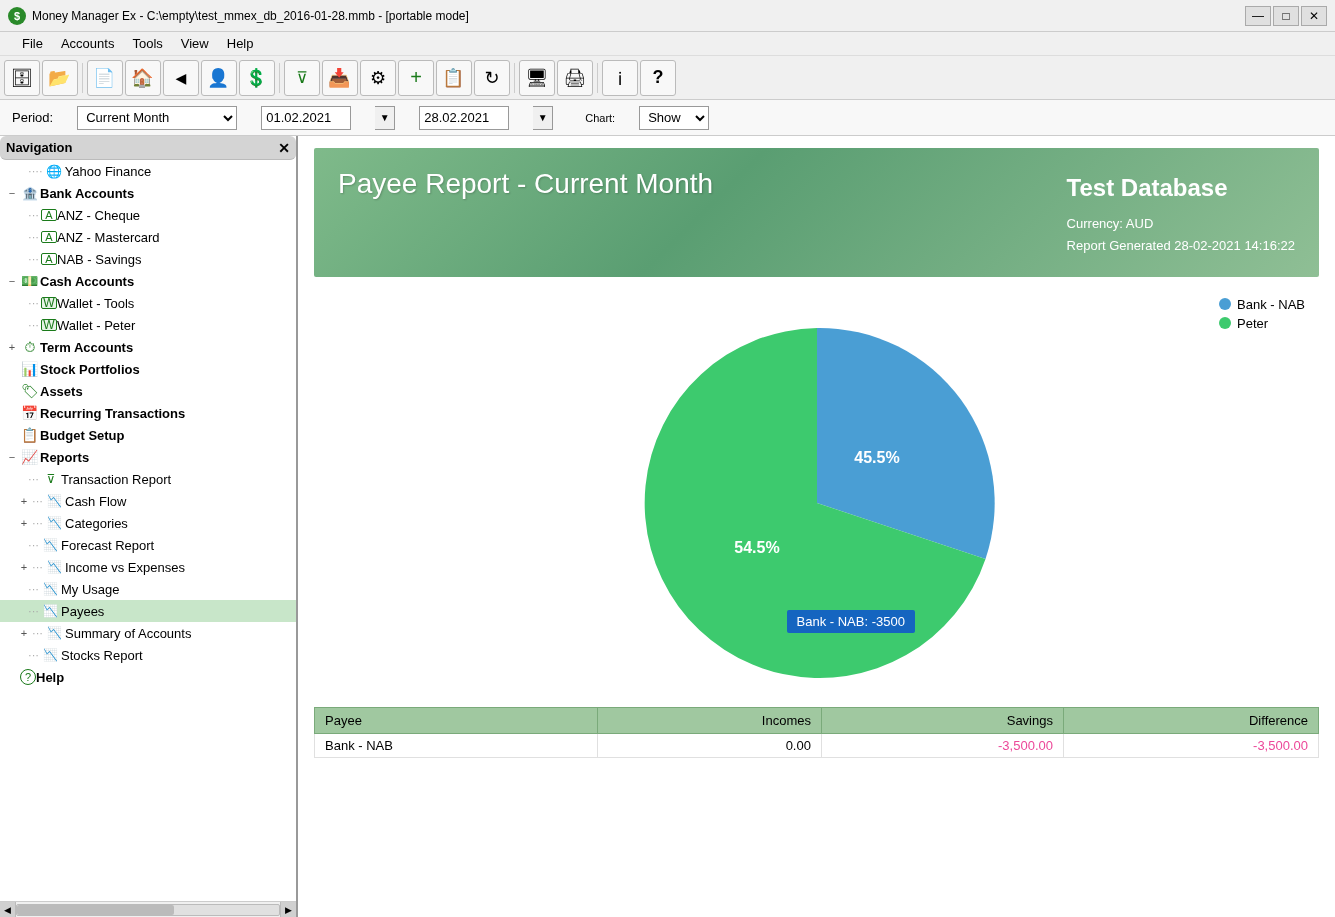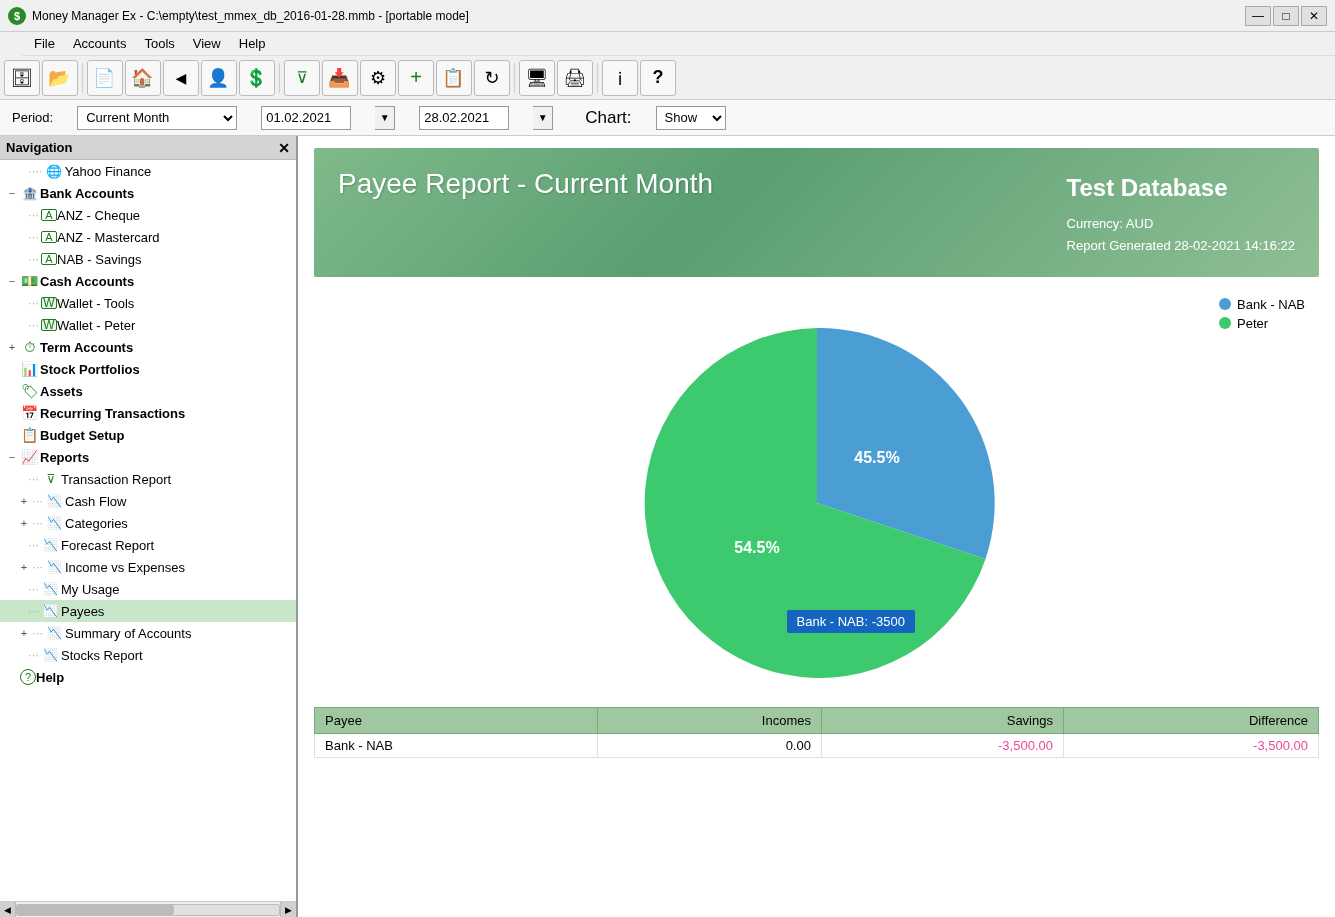--- a/index.html
+++ b/index.html
@@ -20,24 +20,23 @@
     .title-text { font-size: 12px; color: #000; }
     .title-bar-controls { display: flex; gap: 2px; }
     .title-btn { width: 26px; height: 20px; background: #e0e0e0; border: 1px solid #aaa; display: flex; align-items: center; justify-content: center; cursor: pointer; font-size: 12px; }
 
     
     .menu-bar {
       background: #f0f0f0;
       height: 24px;
       display: flex;
       align-items: center;
-      padding: 0 4px;
+      padding: 0 14px;
       border-bottom: 1px solid #ddd;
       gap: 2px;
-      margin-left: 22px;
     }
     .menu-item { padding: 2px 8px; cursor: pointer; font-size: 13px; }
 
     
     .toolbar {
       background: #f0f0f0;
       height: 44px;
       display: flex;
       align-items: center;
       padding: 0 4px;
@@ -76,21 +75,21 @@
     }
     .date-input {
       height: 24px;
       border: 1px solid #999;
       background: #fff;
       padding: 0 4px;
       font-size: 13px;
       width: 90px;
     }
     .date-btn { height: 24px; width: 20px; border: 1px solid #999; background: #f0f0f0; cursor: pointer; font-size: 10px; border-left: none; }
-    .chart-label { font-size: 17px; margin-left: 8px; }
+    .chart-label { font-size: 11px; margin-left: 8px; }
     .chart-select { height: 24px; border: 1px solid #999; background: #fff; padding: 0 4px; font-size: 13px; width: 70px; }
 
     
     .main-layout { display: flex; height: calc(917px - 32px - 24px - 44px - 36px); }
 
     
     .nav-panel {
       width: 298px;
       min-width: 298px;
       background: #fff;
@@ -102,20 +101,21 @@
     .nav-header {
       background: #d4d4d4;
       height: 24px;
       display: flex;
       align-items: center;
       justify-content: space-between;
       padding: 0 6px;
       font-size: 13px;
       font-weight: bold;
       border-bottom: 1px solid #bbb;
+      border-radius: 6px;
     }
     .nav-close-btn { cursor: pointer; font-size: 14px; font-weight: bold; line-height: 1; }
     .nav-tree { flex: 1; overflow-y: auto; overflow-x: hidden; }
     .nav-scrollbar-h { height: 16px; background: #f0f0f0; border-top: 1px solid #ccc; display: flex; align-items: center; }
 
     
     .tree-item {
       display: flex;
       align-items: center;
       height: 22px;

